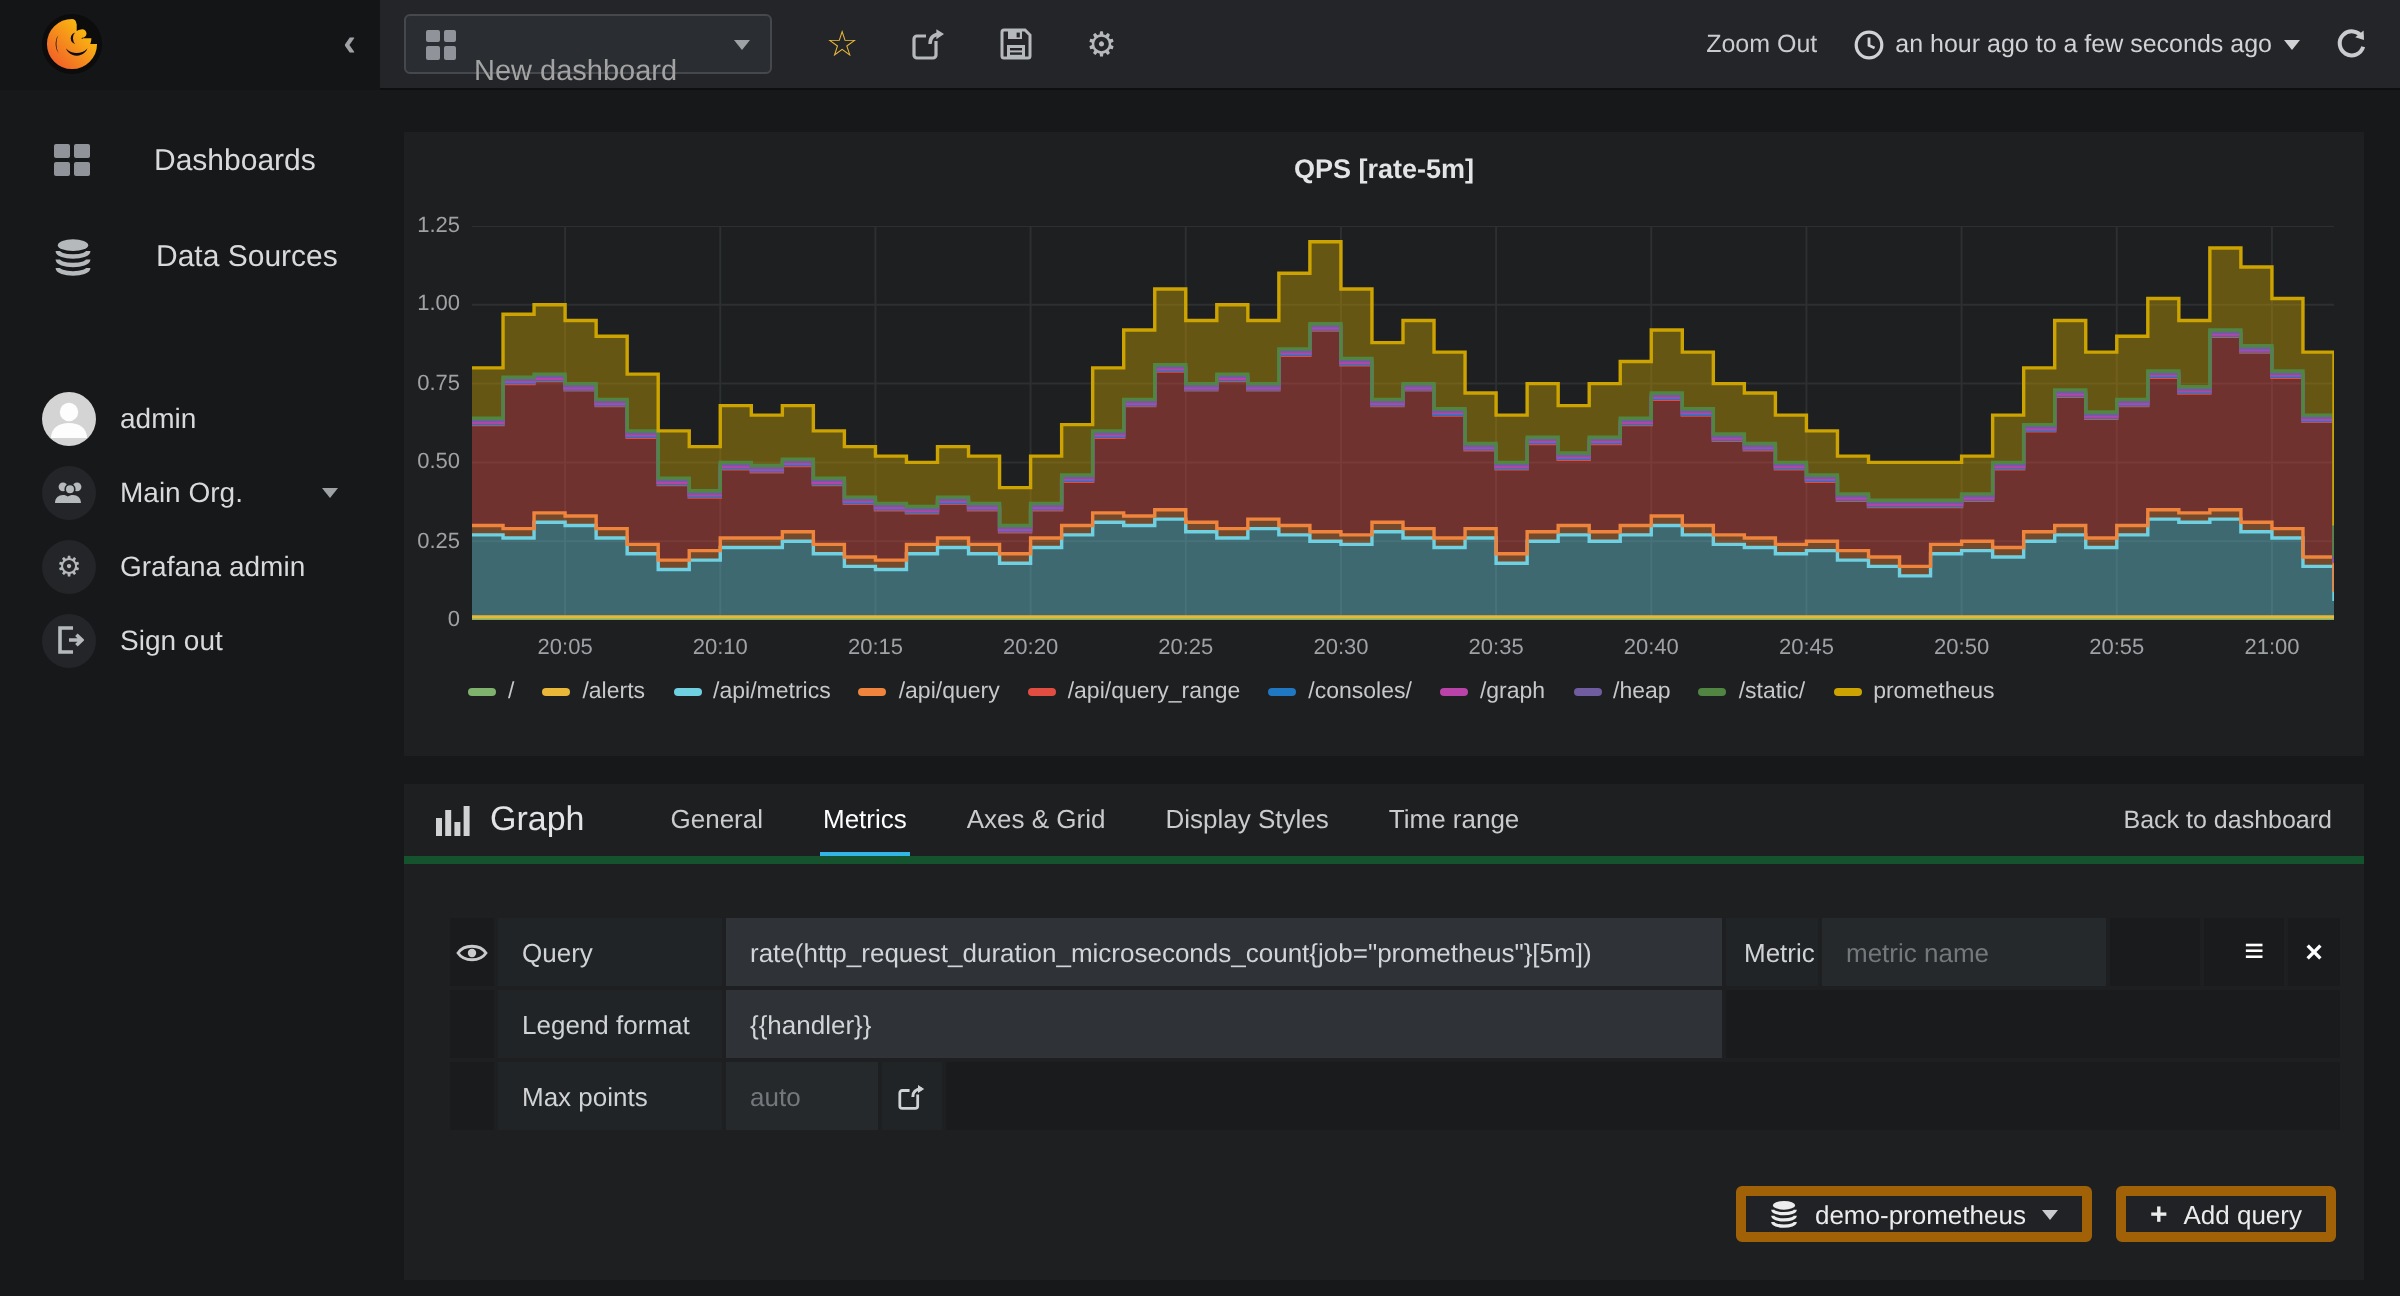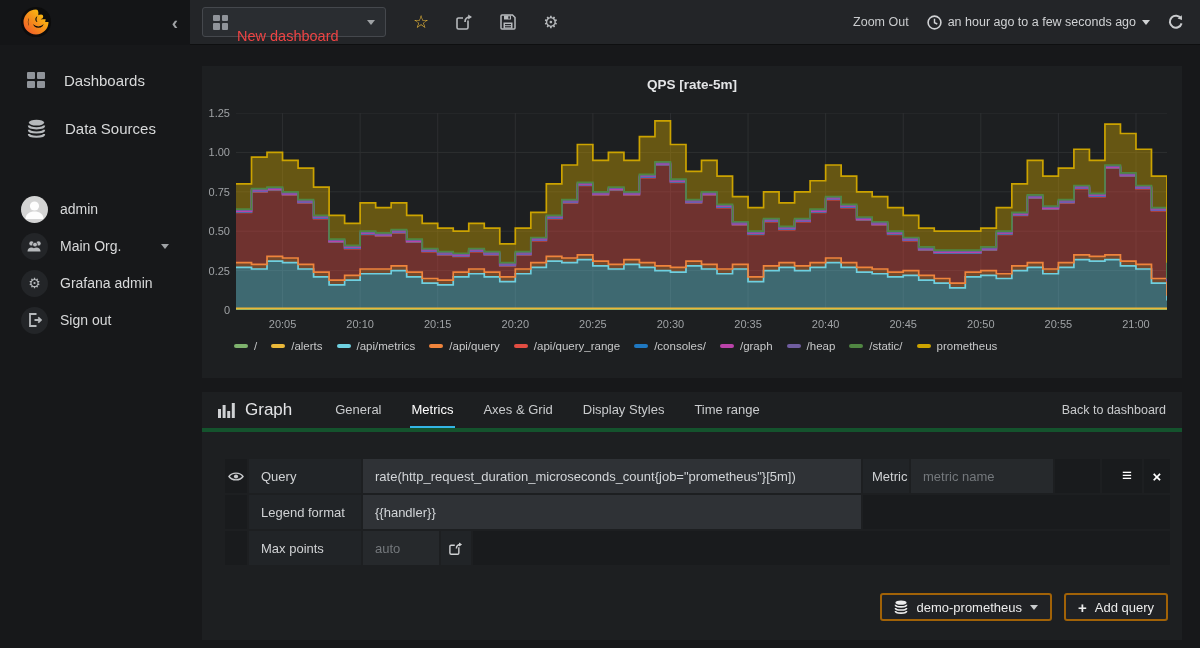--- a/index.html
+++ b/index.html
@@ -15,37 +15,37 @@
   .navbar { position:absolute; top:0; left:0; right:0; height:45px;
     background:#232528; display:flex; align-items:center; z-index:5;
     border-bottom:1px solid #0e0f10; }
   .logo-block { width:190px; height:45px; background:#141517; flex:none;
     display:flex; align-items:center; padding-left:20px; position:relative; }
   .chevron-left { position:absolute; right:12px; top:50%; transform:translateY(-50%);
     color:#9fa2a5; font-size:19px; font-weight:bold; cursor:pointer; line-height:1; }
   .dash-picker { margin-left:12px; height:30px; width:184px; background:#2a2d31;
     border:1px solid #45484d; border-radius:3px; display:flex; align-items:center;
     padding:0 10px; gap:9px; cursor:pointer; }
-  .dash-picker .label { font-size:14.5px; color:#ef4444; flex:1;margin-top:28px; }
+  .dash-picker .label { font-size:14.5px; color:#a3a3a3; flex:1;margin-top:28px; }
   .grid-icon { width:15px; height:15px; display:grid; grid-template-columns:1fr 1fr;
     grid-template-rows:1fr 1fr; gap:2px; flex:none; }
   .grid-icon div { background:#90949a; border-radius:1px; }
   .caret-down { width:0; height:0; border-left:4px solid transparent;
     border-right:4px solid transparent; border-top:5px solid #9fa2a5; flex:none; }
   .nav-icons { display:flex; align-items:center; gap:27px; margin-left:27px; }
   .nav-icon { cursor:pointer; display:flex; align-items:center; }
   .star-glyph { color:#eab839; font-size:18px; line-height:1; }
   .nav-right { margin-left:auto; display:flex; align-items:center; gap:18px;
     padding-right:16px; font-size:12.5px; color:#d0d2d4; }
   .timepicker { display:flex; align-items:center; gap:6px; cursor:pointer; }
   .zoom-out { cursor:pointer; color:#c9cbcd; }
 
   
   .sidebar { position:absolute; top:45px; left:0; bottom:0; width:190px; background:#17181a; }
-  .side-item { display:flex; align-items:center; gap:19px; padding-left:27px;
+  .side-item { display:flex; align-items:center; gap:32px; padding-left:27px;
     height:24px; margin-top:24px; cursor:pointer; color:#d8d9da; font-size:15px; }
   .side-item:first-child { margin-top:23px; }
   .side-item svg, .side-item .grid-icon { flex:none; }
   .side-item .grid-icon { width:18px; height:16px; }
   .side-user { position:absolute; top:150px; left:0; right:0; }
   .user-item { display:flex; align-items:center; gap:12px; padding-left:21px;
     height:28px; margin-bottom:9px; cursor:pointer; font-size:14px; color:#d8d9da; }
   .circle-icon { width:27px; height:27px; border-radius:50%; background:#232528;
     display:flex; align-items:center; justify-content:center; flex:none; }
   .circle-icon.avatar { background:#d4d4d4; }
@@ -95,21 +95,21 @@
   .cell-input.metric { width:142px; }
   .cell-input.auto { width:76px; }
   .cell-iconbtn { width:30px; background:#212427; justify-content:center; cursor:pointer; }
   .cell-filler { flex:1; background:#191b1d; }
   .cell-menu { width:40px; background:#191b1d; justify-content:flex-end;
     padding-right:10px; cursor:pointer; color:#fff; font-size:17px; }
   .cell-close { width:26px; background:#191b1d; justify-content:center; cursor:pointer;
     color:#fff; font-size:15px; font-weight:bold; }
 
   .editor-buttons { position:absolute; right:14px; bottom:19px; display:flex; gap:12px; }
-  .btn { height:28px; background:#202225; border:2px solid #a16207; border-radius:3px;
+  .btn { height:28px; background:#202225; border:5px solid #a16207; border-radius:3px;
     display:flex; align-items:center; gap:8px; padding:0 12px; font-size:13px;
     color:#ececec; cursor:pointer; }
   .btn .plus { font-weight:bold; font-size:15px; }
 </style>
 </head>
 <body>
 
 <header class="navbar">
   <div class="logo-block">
     <svg width="32" height="32" viewBox="0 0 34 34">

